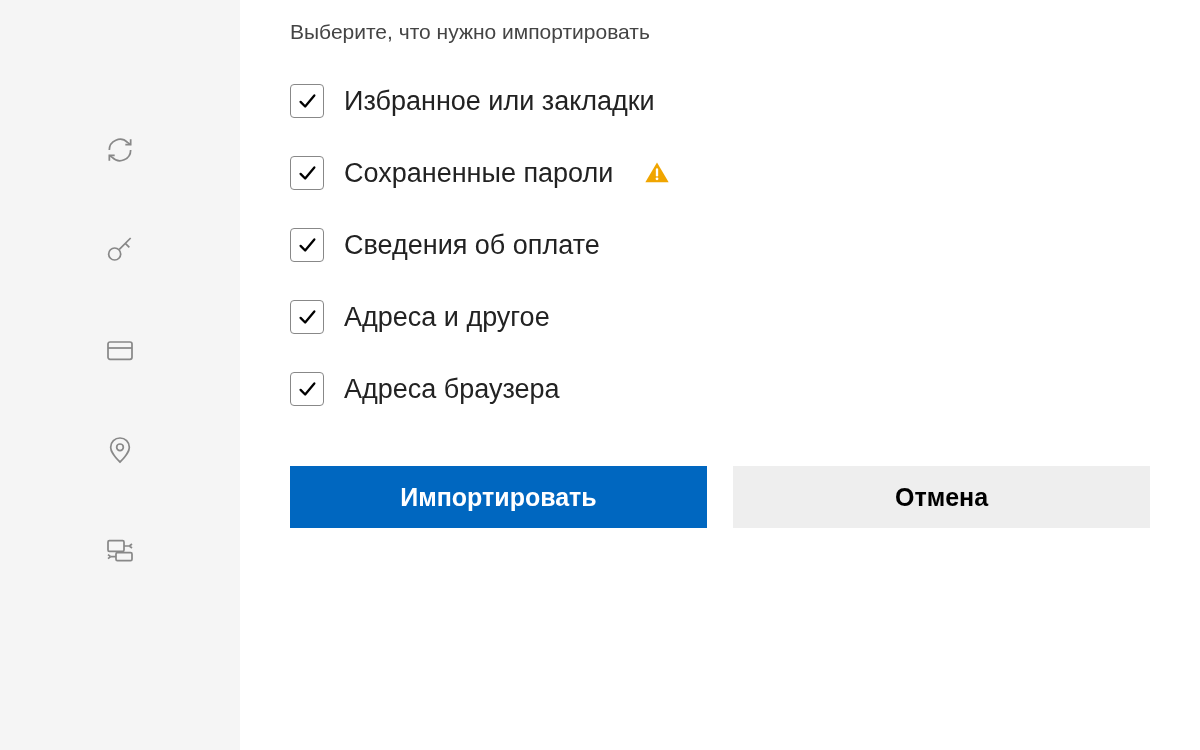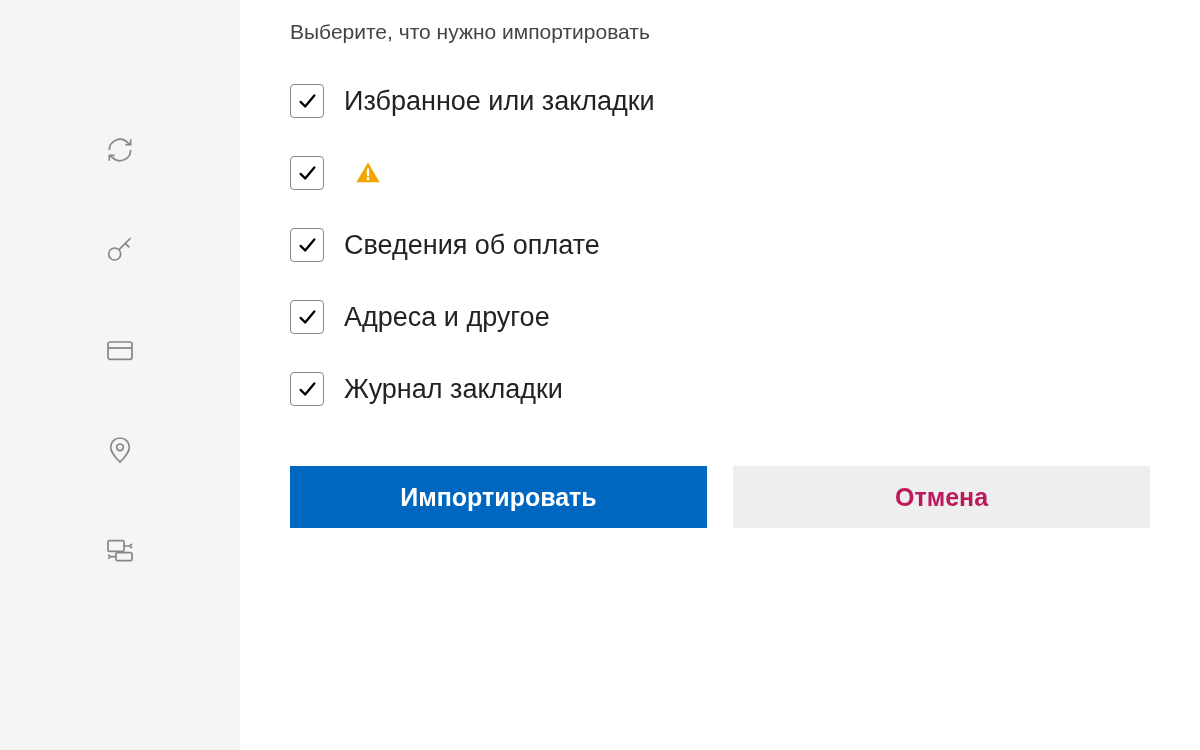--- a/index.html
+++ b/index.html
@@ -120,21 +120,21 @@
       border: none;
       cursor: pointer;
       font-family: inherit;
     }
     .btn-primary {
       background: #0067c0;
       color: #fff;
     }
     .btn-secondary {
       background: #eee;
-      color: #be185d;
+      color: #000000;
     }
   </style>
 </head>
 <body>
 
 <div class="panel-top-strip"></div>
 
 <div class="sidebar">
   <div class="sidebar-icon">
     <svg viewBox="0 0 24 24">
@@ -183,20 +183,21 @@
       </div>
       <span class="checkbox-label">Избранное или закладки</span>
     </div>
 
     <div class="checkbox-row">
       <div class="checkbox">
         <svg viewBox="0 0 24 24">
             <polyline points="5 13 10 18 20 6"></polyline>
           </svg>
       </div>
+      <span class="checkbox-label">Сохраненные пароли</span>
       <span class="warning-icon">
         <svg viewBox="0 0 24 24">
             <path d="M12 3 L22 20 L2 20 Z" fill="#f0a500" stroke="none"></path>
             <line x1="12" y1="9" x2="12" y2="14" stroke="#fff" stroke-width="2" stroke-linecap="round"></line>
             <circle cx="12" cy="17" r="1.2" fill="#fff"></circle>
           </svg>
       </span>
     </div>
 
     <div class="checkbox-row">
@@ -216,21 +217,21 @@
       </div>
       <span class="checkbox-label">Адреса и другое</span>
     </div>
 
     <div class="checkbox-row">
       <div class="checkbox">
         <svg viewBox="0 0 24 24">
             <polyline points="5 13 10 18 20 6"></polyline>
           </svg>
       </div>
-      <span class="checkbox-label">Журнал закладки</span>
+      <span class="checkbox-label">Адреса браузера</span>
     </div>
 
   </div>
 
   <div class="button-row">
     <button class="btn btn-primary">Импортировать</button>
     <button class="btn btn-secondary">Отмена</button>
   </div>
 </div>
 

